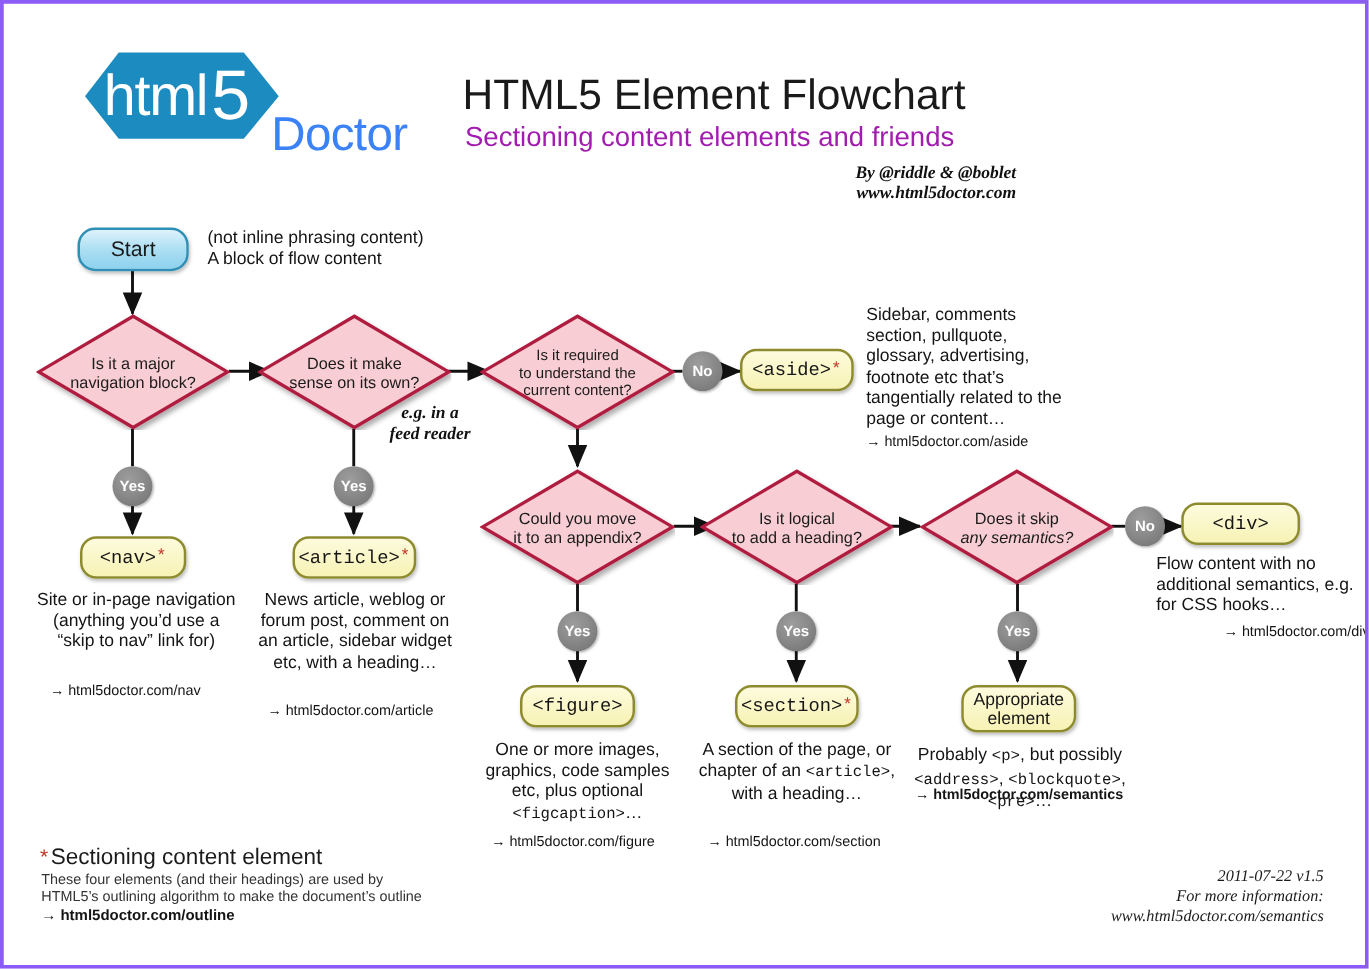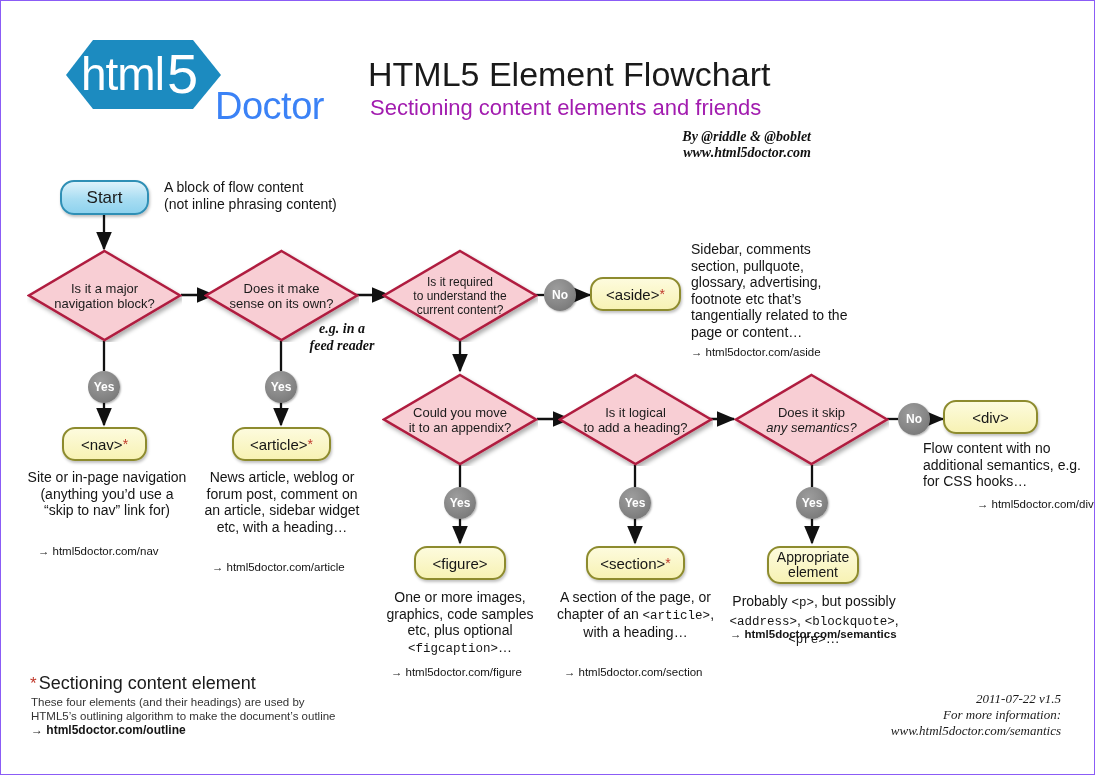--- a/index.html
+++ b/index.html
@@ -6,21 +6,21 @@
   body{
     font-family:"Liberation Sans", sans-serif;
     -webkit-font-smoothing:antialiased;
   }
   #page{
     position:relative;
     width:1095px;
     height:775px;
     overflow:hidden;
     background:#ffffff;
-    border:1px solid #8b5cf6;
+    border:3px solid #8b5cf6;
     box-sizing:border-box;
   }
   #edges{position:absolute;left:0;top:0;width:1095px;height:775px;pointer-events:none;}
 
   
   .logo-wrap{position:absolute;left:62px;top:36px;width:240px;height:80px;}
   .logo-svg{position:absolute;left:0;top:0;}
   .logo-doctor{
     position:absolute;left:152px;top:48px;
     font-size:38px;color:#3b82f6;letter-spacing:-0.5px;
@@ -69,21 +69,21 @@
     font-size:13px;color:#1b1b1b;line-height:15px;
     padding:0 12px;
   }
 
   .elembox{
     border-radius:13px;
     background:linear-gradient(to bottom,#fdfbdd 0%,#f7f2b4 100%);
     border:2px solid #8d8b2e;
     box-shadow:1px 2px 3px rgba(0,0,0,0.25);
     display:flex;align-items:center;justify-content:center;
-    font-family:Liberation Sans, sans-serif;
+    font-family:Liberation Mono, monospace;
     font-size:15px;color:#161616;
     white-space:nowrap;
   }
   .elembox.plain{font-family:"Liberation Sans", sans-serif;font-size:14px;line-height:15px;text-align:center;}
   .star{color:#c0392b;font-size:14px;vertical-align:super;line-height:0;margin-left:0px;}
 
   .pill{
     position:absolute;
     border-radius:50%;
     background:radial-gradient(circle at 40% 32%,#9d9d9d 0%,#8a8a8a 45%,#6f6f6f 100%);
@@ -203,22 +203,22 @@
   <div class="title-sub">Sectioning content elements and friends</div>
   <div class="byline">
     <div>By @riddle &amp; @boblet</div>
     <div>www.html5doctor.com</div>
   </div>
 
   <div class="node terminator" style="left:59px;top:179px;width:89px;height:35px;">
     <span>Start</span>
   </div>
   <div class="note" style="left:163px;top:178px;width:230px;">
+    <div>(not inline phrasing content)</div>
     <div>A block of flow content</div>
-    <div>(not inline phrasing content)</div>
   </div>
 
   <div class="node diamond" style="left:26px;top:248px;width:155px;height:93px;">
     <svg class="dshape" viewBox="0 0 155 93" preserveAspectRatio="none">
       <polygon points="77.5,2 153,46.5 77.5,91 2,46.5" fill="#f8ced4" stroke="#b01f40" stroke-width="2.6" filter="url(#shadow)"></polygon>
     </svg>
     <div class="dlabel">
       <div>Is it a major</div>
       <div>navigation block?</div>
     </div>

